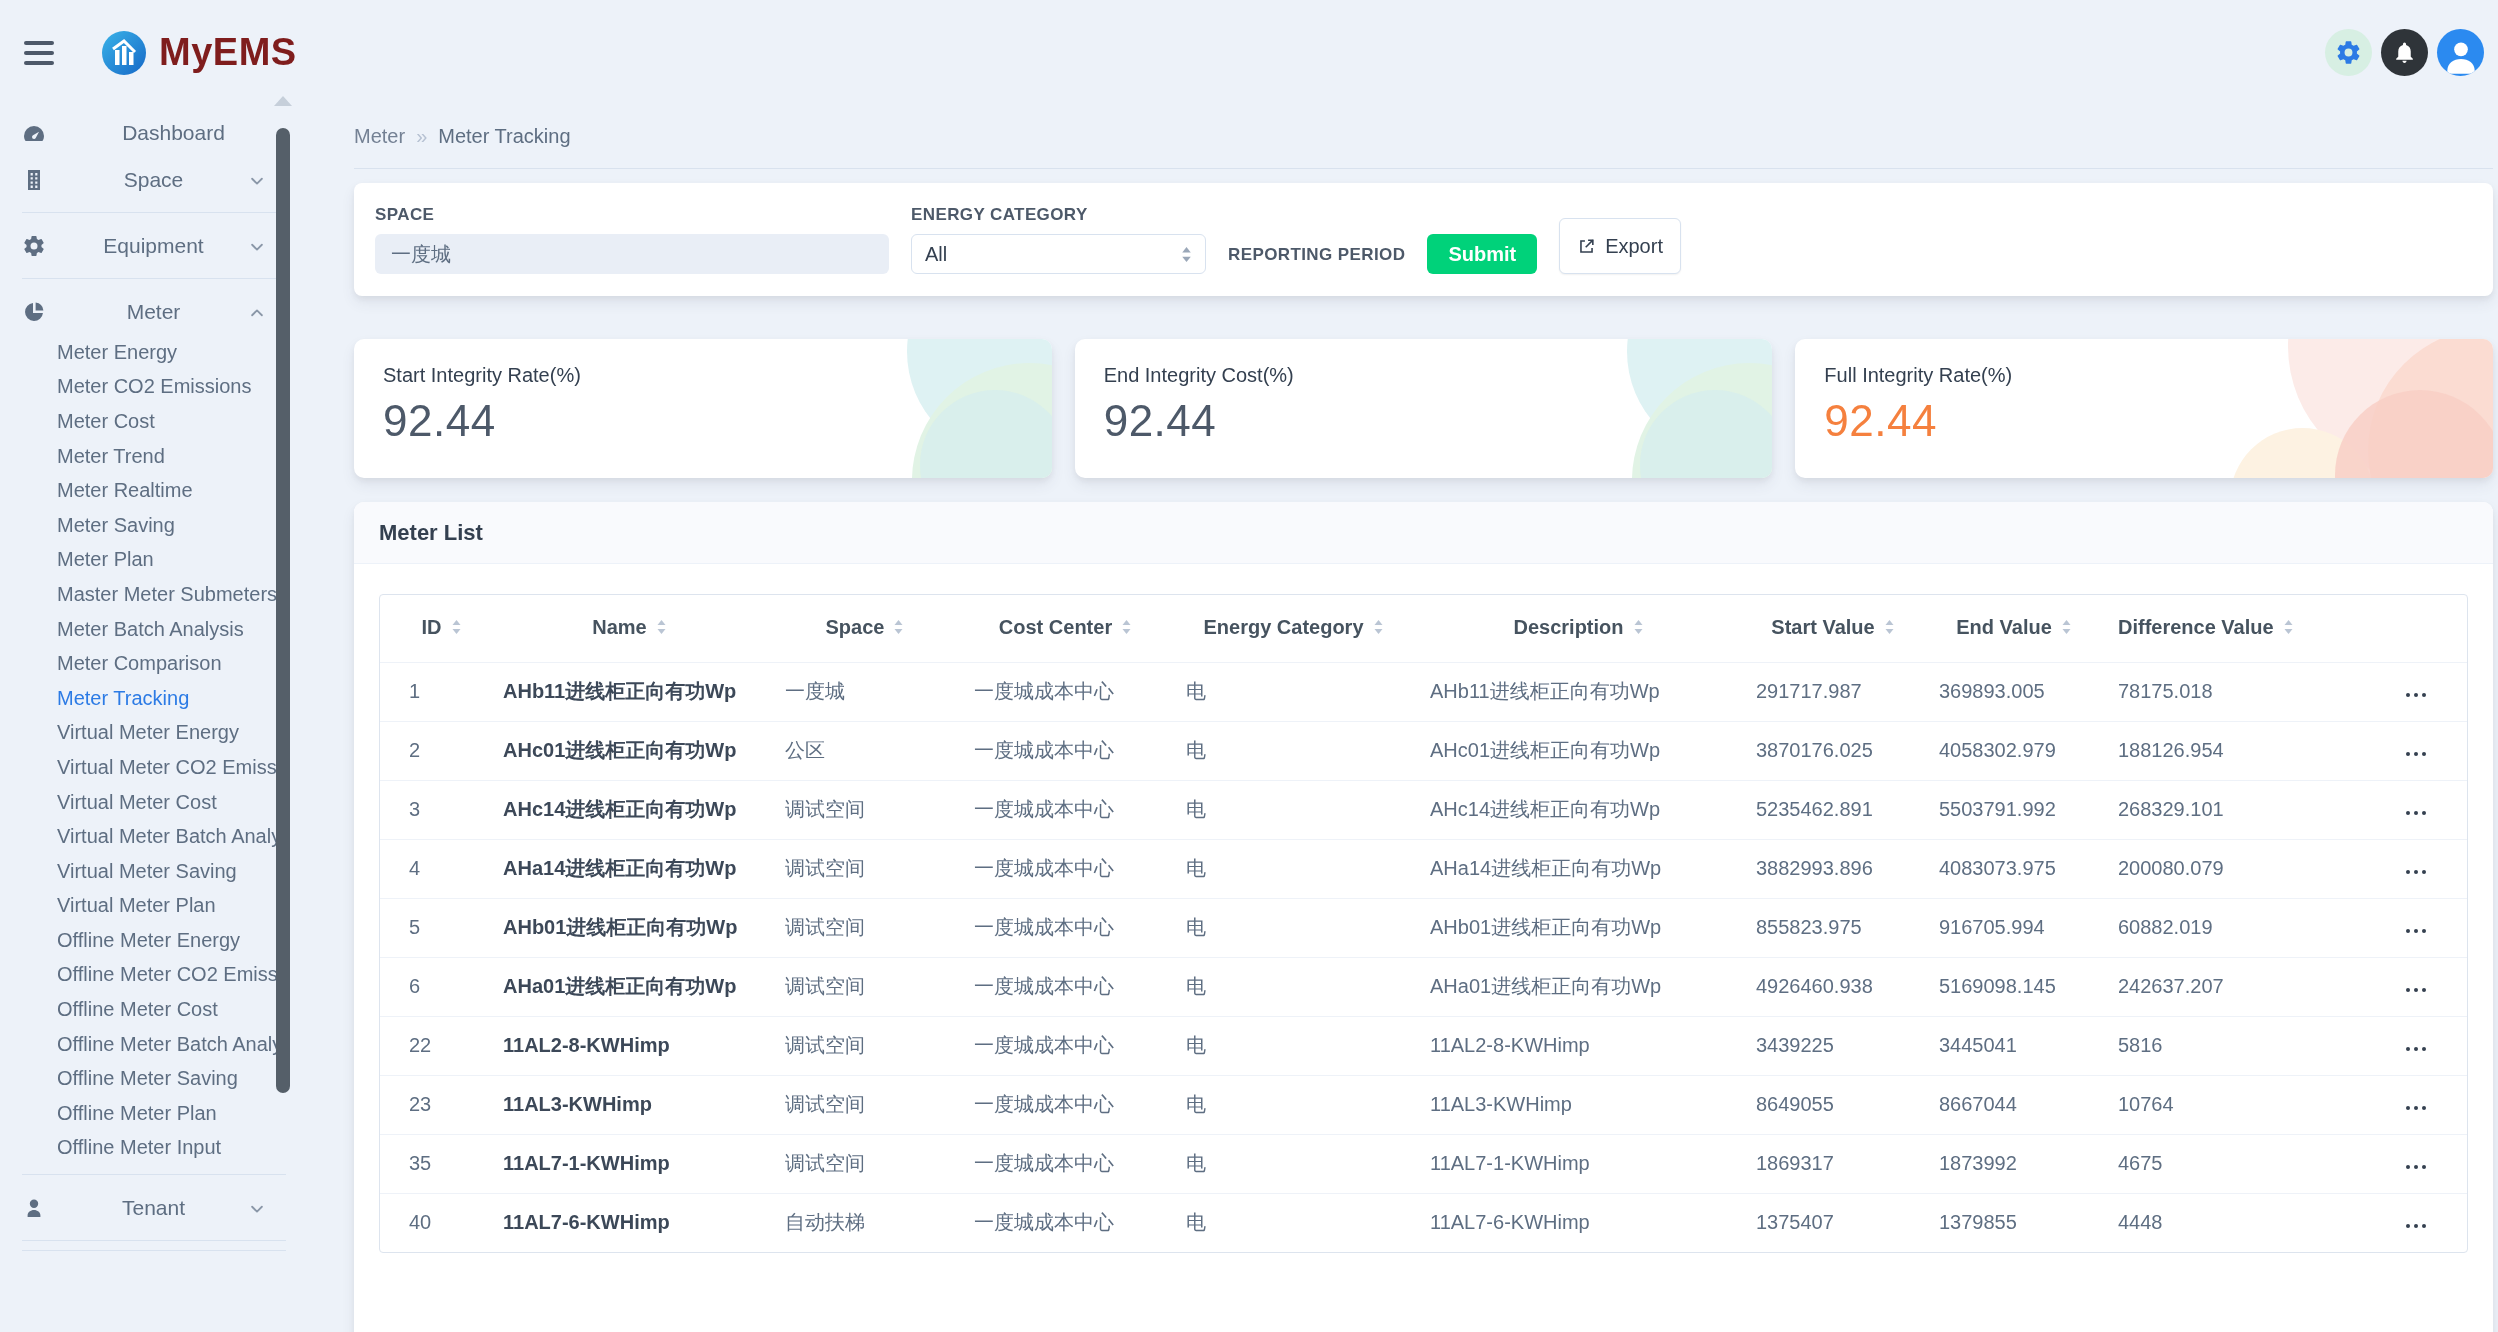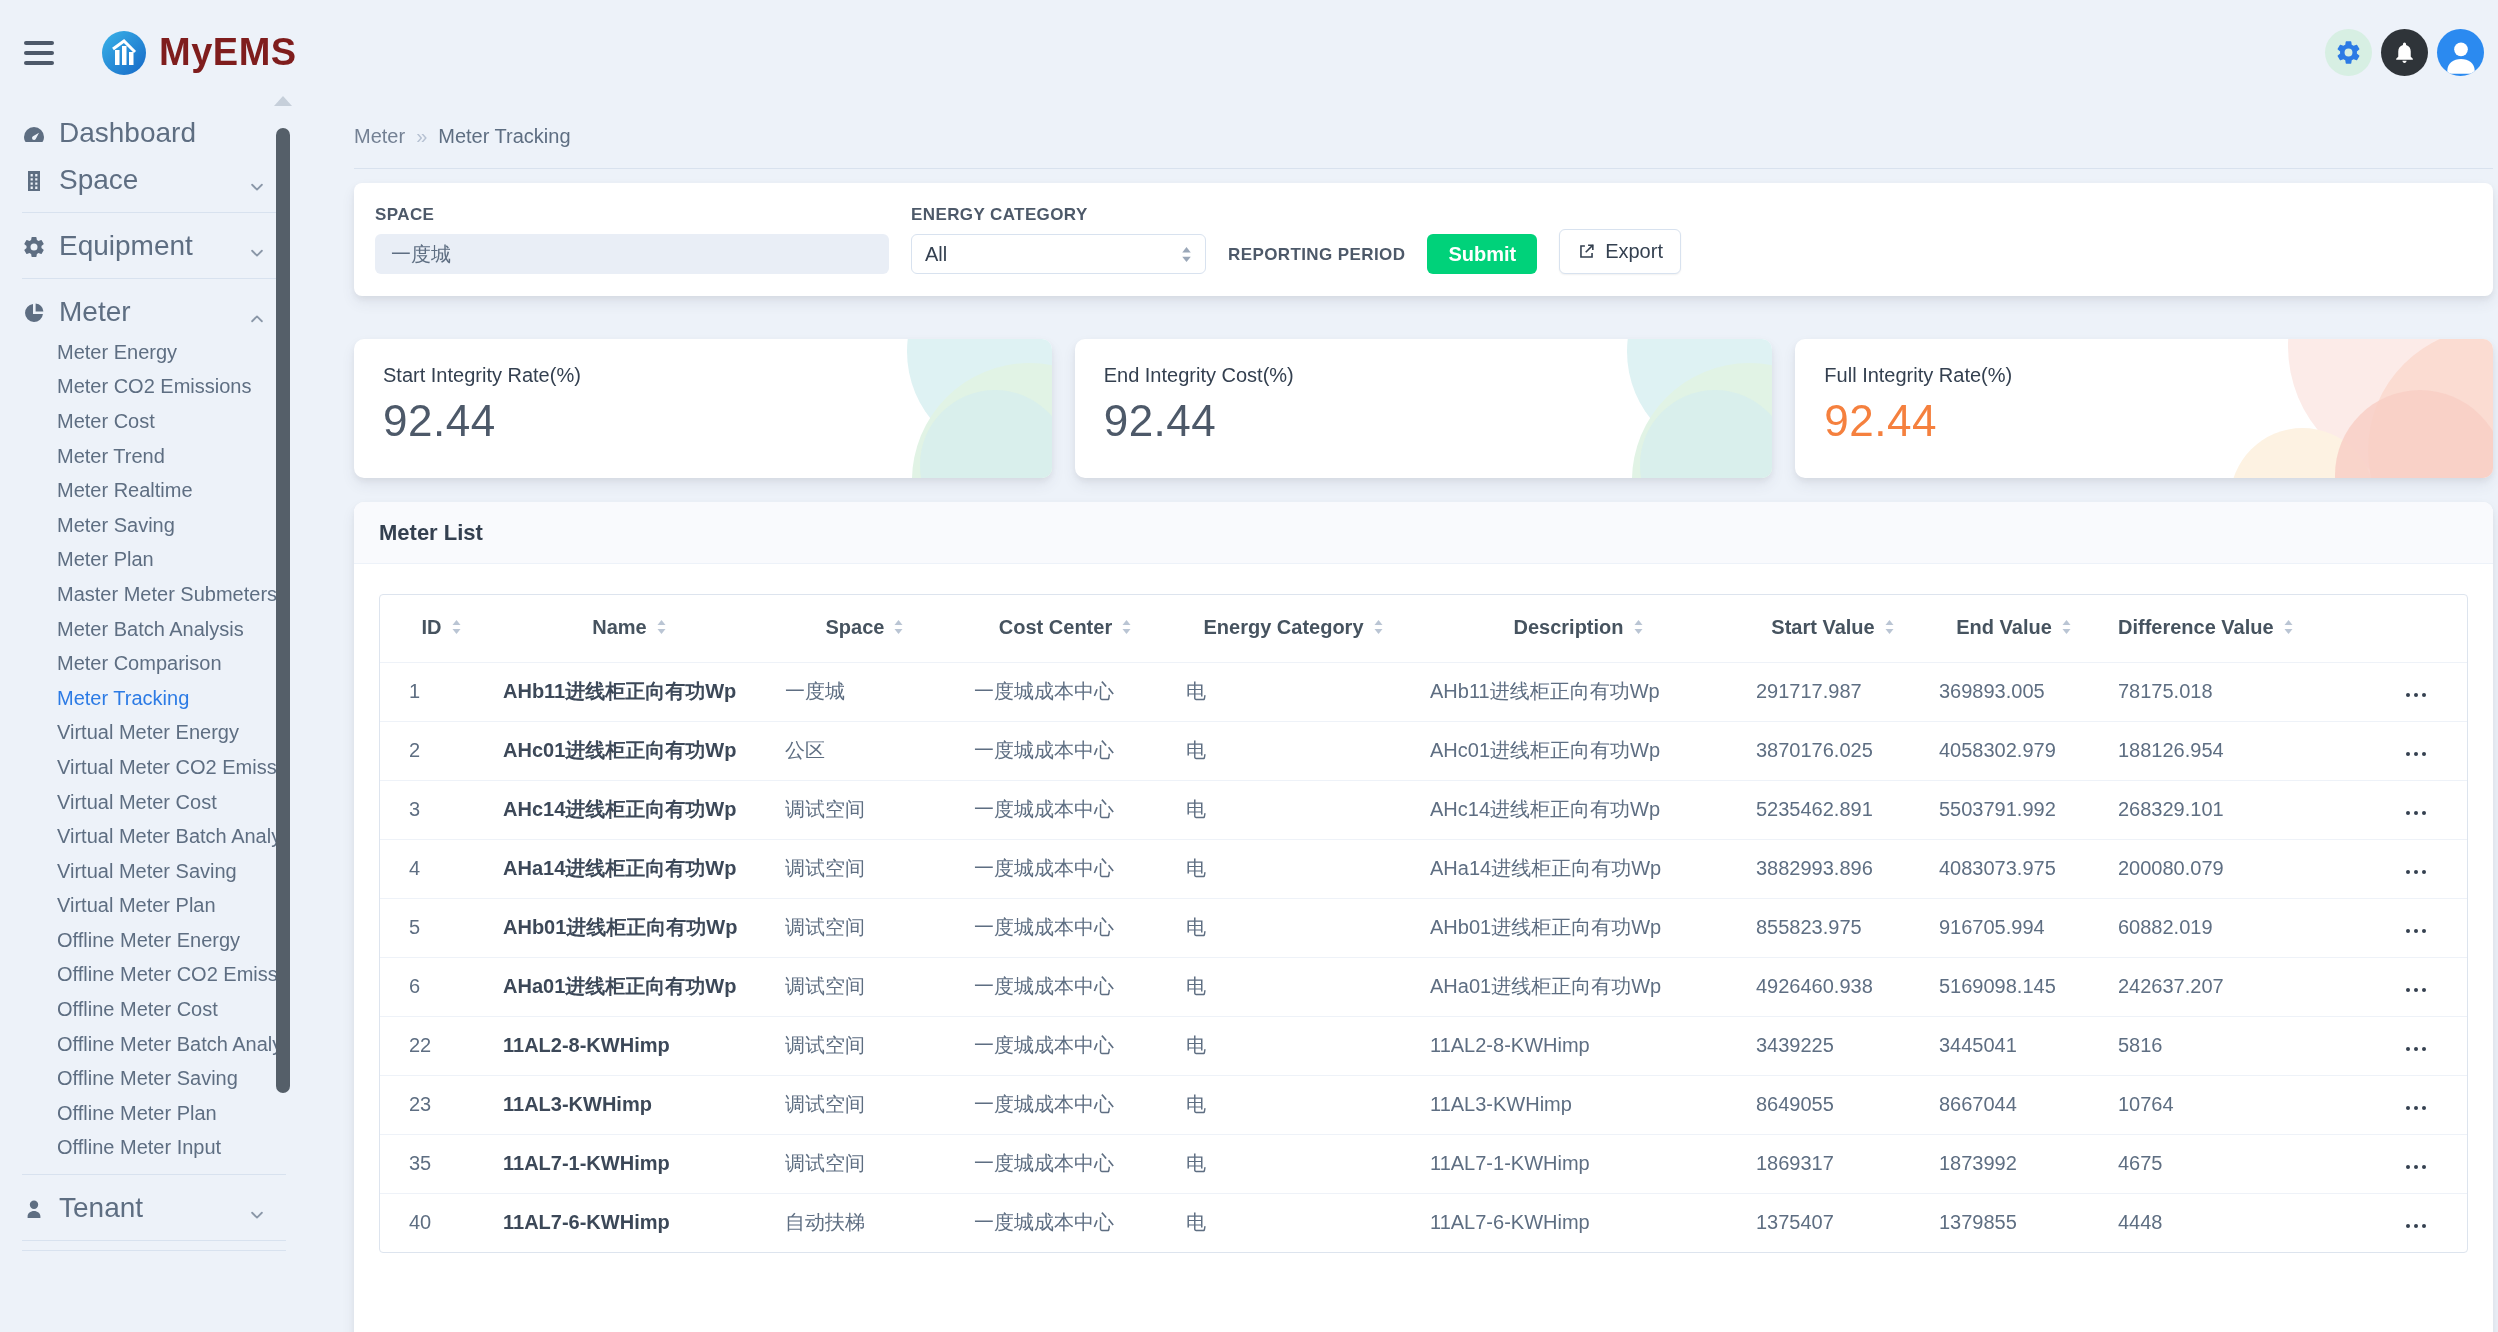--- a/index.html
+++ b/index.html
@@ -21,21 +21,21 @@
   .chip { width:47px; height:47px; border-radius:50%; display:flex; align-items:center; justify-content:center; cursor:pointer; overflow:hidden; }
   .chip.gear-chip { background:#d7efe3; }
   .chip.gear-chip svg { width:27px; height:27px; fill:#2c7be5; }
   .chip.bell-chip { background:#2f3439; }
   .chip.bell-chip svg { width:25px; height:25px; fill:#ffffff; }
   .chip.avatar-chip { background:#2b8af0; position:relative; }
   .chip.avatar-chip svg { width:40px; height:40px; margin-top:8px; }
   
   .sidebar { position:absolute; top:105px; left:0; bottom:0; width:308px; overflow:hidden; padding-top:4px; }
   .nav-item { display:flex; align-items:center; cursor:pointer; color:#5e6e82; }
-  .nav-item.top { height:47px; padding:0 20px 0 22px; font-size:28px; font-weight:500; }
+  .nav-item.top { height:47px; padding:0 20px 0 22px; font-size:21px; font-weight:500;text-align:center; }
   .nav-item.top .ico { width:24px; height:24px; margin-right:13px; flex:0 0 auto; }
   .nav-item.top .ico svg { width:24px; height:24px; fill:#5e6e82; }
   .nav-item .lbl { flex:1; white-space:nowrap; overflow:hidden; }
   .nav-item .chev { width:18px; height:18px; margin-right:22px; flex:0 0 auto; color:#8a97a8; }
   .nav-item .chev svg { width:18px; height:18px; }
   .nav-item .chev.up svg { transform:rotate(180deg); }
   .nav-item.sub { height:34.6px; padding:0 26px 0 57px; font-size:20px; font-weight:500; white-space:nowrap; overflow:hidden; }
   .nav-item.active { color:#2c7be5; }
   .nav-item.active .lbl { color:#2c7be5; }
   .side-divider { border-top:1px solid #d8e2ef; margin:9px 22px 9px 22px; }
@@ -57,21 +57,21 @@
   .space-input { width:514px; background:#e9eef6; border:none; color:#5e6e82; padding:0 16px; font-size:20px; border-radius:6px; height:40px; font-family:inherit; }
   .cat-select { width:295px; background:#fff; border:1px solid #d8e2ef; color:#344050; padding:0 13px; justify-content:space-between; cursor:pointer; }
   .cat-select .caret svg { width:11px; height:17px; display:block; }
   .period-wrap { position:relative; width:494px; }
   .period-input { width:494px; height:40px; border:1px solid #d8e2ef; border-radius:6px; color:#2f3a48; font-weight:700; font-size:20px;
     padding:0 46px 0 14px; font-family:inherit; background:#fff; }
   .cal-ico { position:absolute; right:13px; top:10px; width:21px; height:21px; color:#5e6e82; }
   .cal-ico svg { width:21px; height:21px; }
   .submit-btn { height:40px; padding:0 21px; background:#00d27a; color:#fff; border:none; border-radius:6px;
     font-size:20px; font-weight:600; cursor:pointer; font-family:inherit; }
-  .export-btn { height:45px; padding:0 17px; background:#fff; border:1px solid #d8e2ef; border-radius:6px; color:#344050;
+  .export-btn { height:56px; padding:0 17px; background:#fff; border:1px solid #d8e2ef; border-radius:6px; color:#344050;
     font-size:20px; font-weight:500; display:flex; align-items:center; gap:9px; cursor:pointer; font-family:inherit; box-shadow:0 1px 2px rgba(0,0,0,.06); }
   .export-btn svg { width:19px; height:19px; }
   
   .stats-row { display:flex; gap:23px; margin-top:43px; }
   .stat-card { flex:1; height:139px; background:#fff; border-radius:10px; position:relative; overflow:hidden; padding:25px 0 0 29px; }
   .stat-title { font-size:20px; color:#344050; font-weight:500; position:relative; z-index:2; }
   .stat-value { font-size:44px; font-weight:500; color:#4d5969; margin-top:9px; position:relative; z-index:2; letter-spacing:.5px; }
   .stat-value.orange { color:#f5803e; }
   .blob { position:absolute; border-radius:50%; z-index:1; }
   .t1 { width:215px; height:215px; right:-70px; top:-95px; background:#def2f3; }

